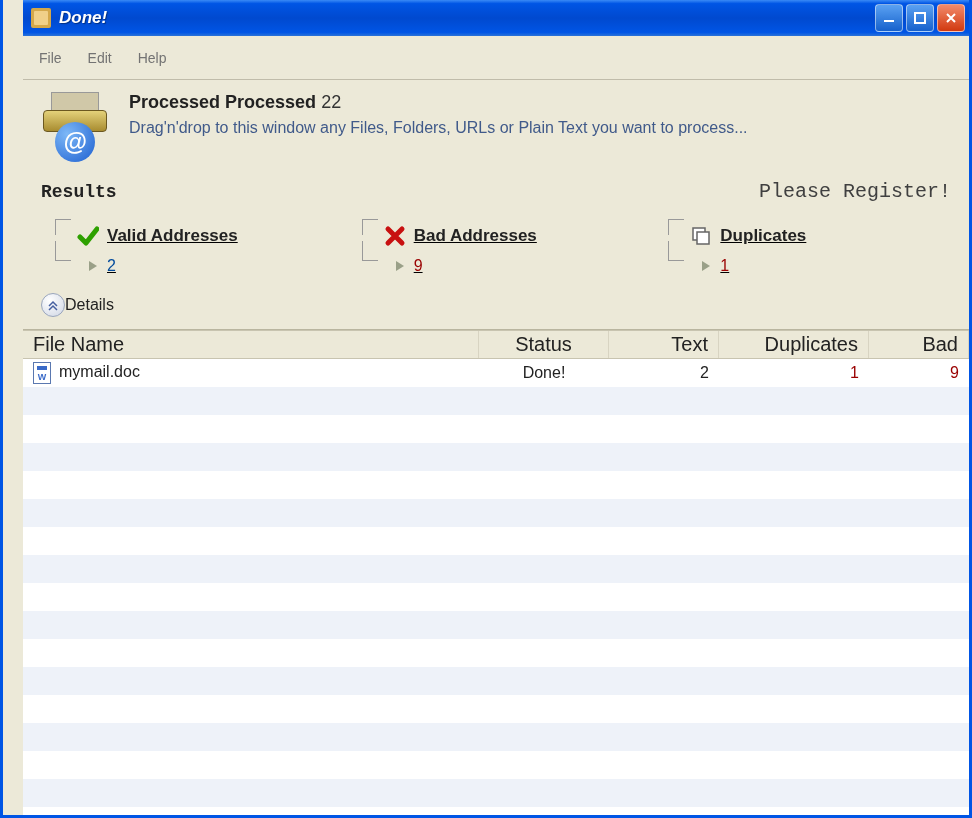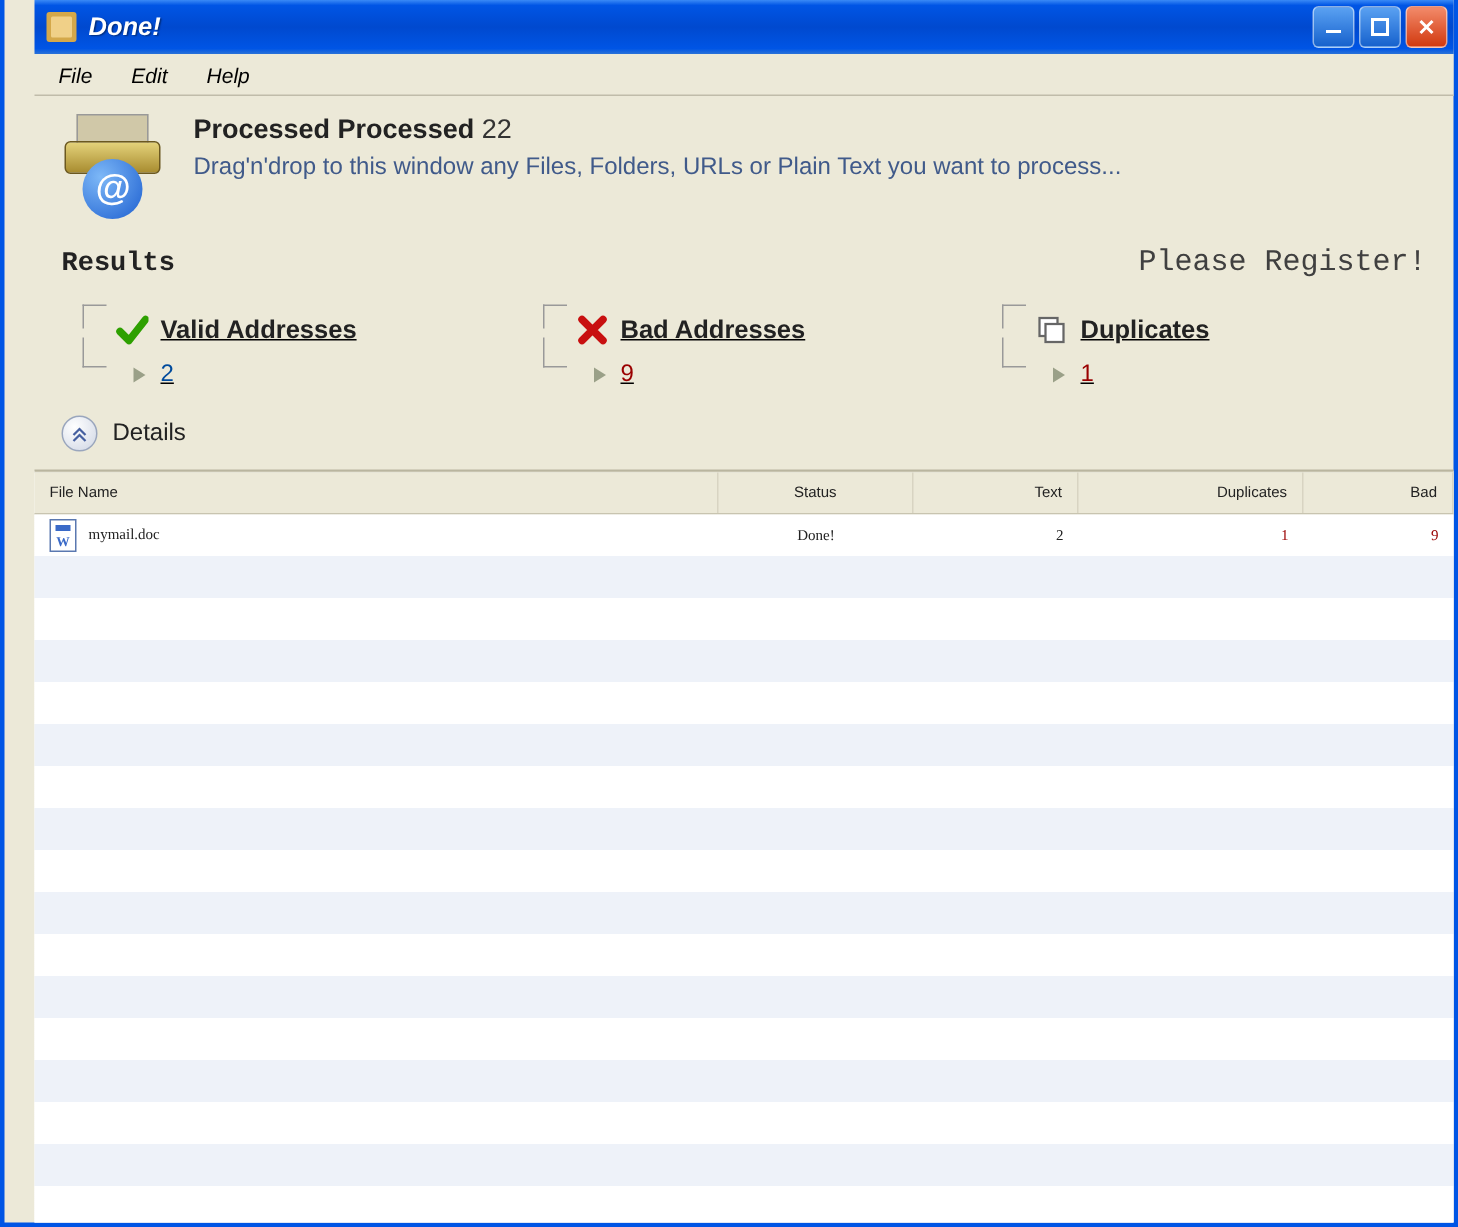--- a/index.html
+++ b/index.html
@@ -58,30 +58,29 @@
     border-radius: 4px;
     border: 1px solid rgba(255,255,255,0.5);
     display: flex; align-items: center; justify-content: center;
     font-weight: bold;
     color: #fff;
     font-size: 15px;
   }
   .winbtn.blue { background: linear-gradient(to bottom,#5aa1f2,#1661cc); }
   .winbtn.red  { background: linear-gradient(to bottom,#f28a6a,#d1390f); }
   .menubar {
-    height: 28px;
+    height: 44px;
     background: #ece9d8;
     border-bottom: 1px solid #c0bcaa;
     display: flex;
     align-items: center;
     padding: 0 4px;
     gap: 2px;
     font-size: 14px;
-    color: #000000;
-    font-style: italic;
+    color: #737373;
   }
   .menuitem { padding: 3px 12px; cursor: default; }
   .header-panel {
     display: flex;
     align-items: flex-start;
     padding: 12px 18px 14px 18px;
     gap: 18px;
   }
   .header-icon {
     width: 70px; height: 70px;
@@ -149,21 +148,21 @@
   }
   .stat-val.red { color: #9a0000; }
   .tri {
     width: 0; height: 0;
     border-top: 5px solid transparent;
     border-bottom: 5px solid transparent;
     border-left: 8px solid #9aa088;
   }
   .check-icon svg, .x-icon svg, .dup-icon svg { display: block; }
   .details-row {
-    display: flex; align-items: center; gap: 10px;
+    display: flex; align-items: center; 
     padding: 10px 18px 12px 18px;
     font-size: 16px; color: #222;
   }
   .circle-btn {
     width: 24px; height: 24px; border-radius: 50%;
     background: radial-gradient(circle at 35% 30%, #fff, #cfd6e4);
     border: 1px solid #9aa6bd;
     display: flex; align-items: center; justify-content: center;
     font-size: 12px; color: #4660a0;
   }
@@ -173,21 +172,21 @@
     background: #fff;
     display: flex; flex-direction: column;
     border-top: 1px solid #c8c4b0;
   }
   .thead {
     display: flex;
     background: #ece9d8;
     border-bottom: 1px solid #c8c4b0;
     height: 28px;
     align-items: center;
-    font-size: 10px;
+    font-size: 20px;
     color: #222;
   }
   .th {
     padding: 0 10px;
     border-right: 1px solid #d8d4c2;
     height: 100%;
     display: flex; align-items: center;
   }
   .th.right { justify-content: flex-end; }
   .col-fn { flex: 1 1 auto; }
@@ -202,23 +201,22 @@
       to bottom,
       #ffffff 0, #ffffff 28px,
       #eef2f9 28px, #eef2f9 56px
     );
   }
   .trow {
     position: relative;
     display: flex;
     height: 28px;
     align-items: center;
-    font-size: 10px;
+    font-size: 16px;
     color: #222;
-    font-family: Liberation Serif, serif;
   }
   .td { padding: 0 10px; }
   .td.right { text-align: right; }
   .file-icon {
     width: 18px; height: 22px; background: #fff; border: 1px solid #5a78b0;
     position: relative; margin-right: 8px; display: inline-block; vertical-align: middle;
   }
   .file-icon::before {
     content:""; position:absolute; top:3px; left:3px; right:3px; height:4px;
     background:#3a6ac8;

